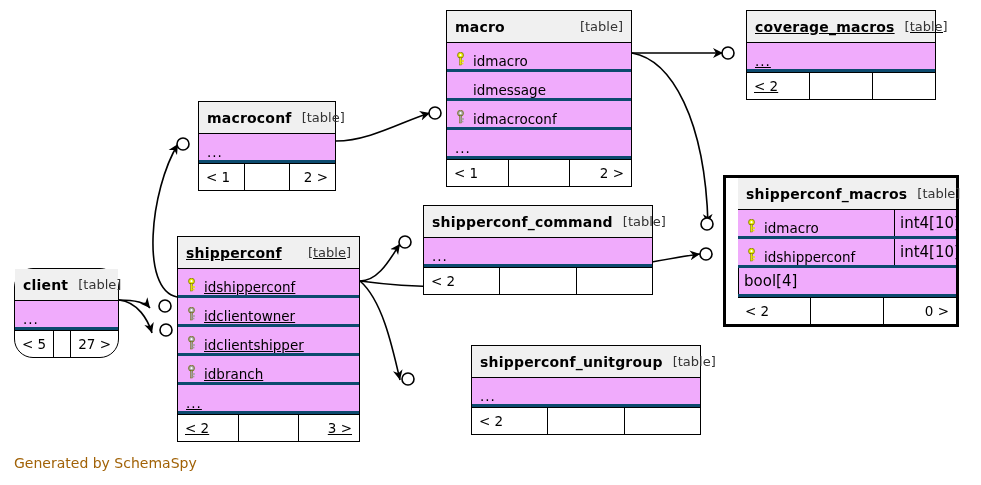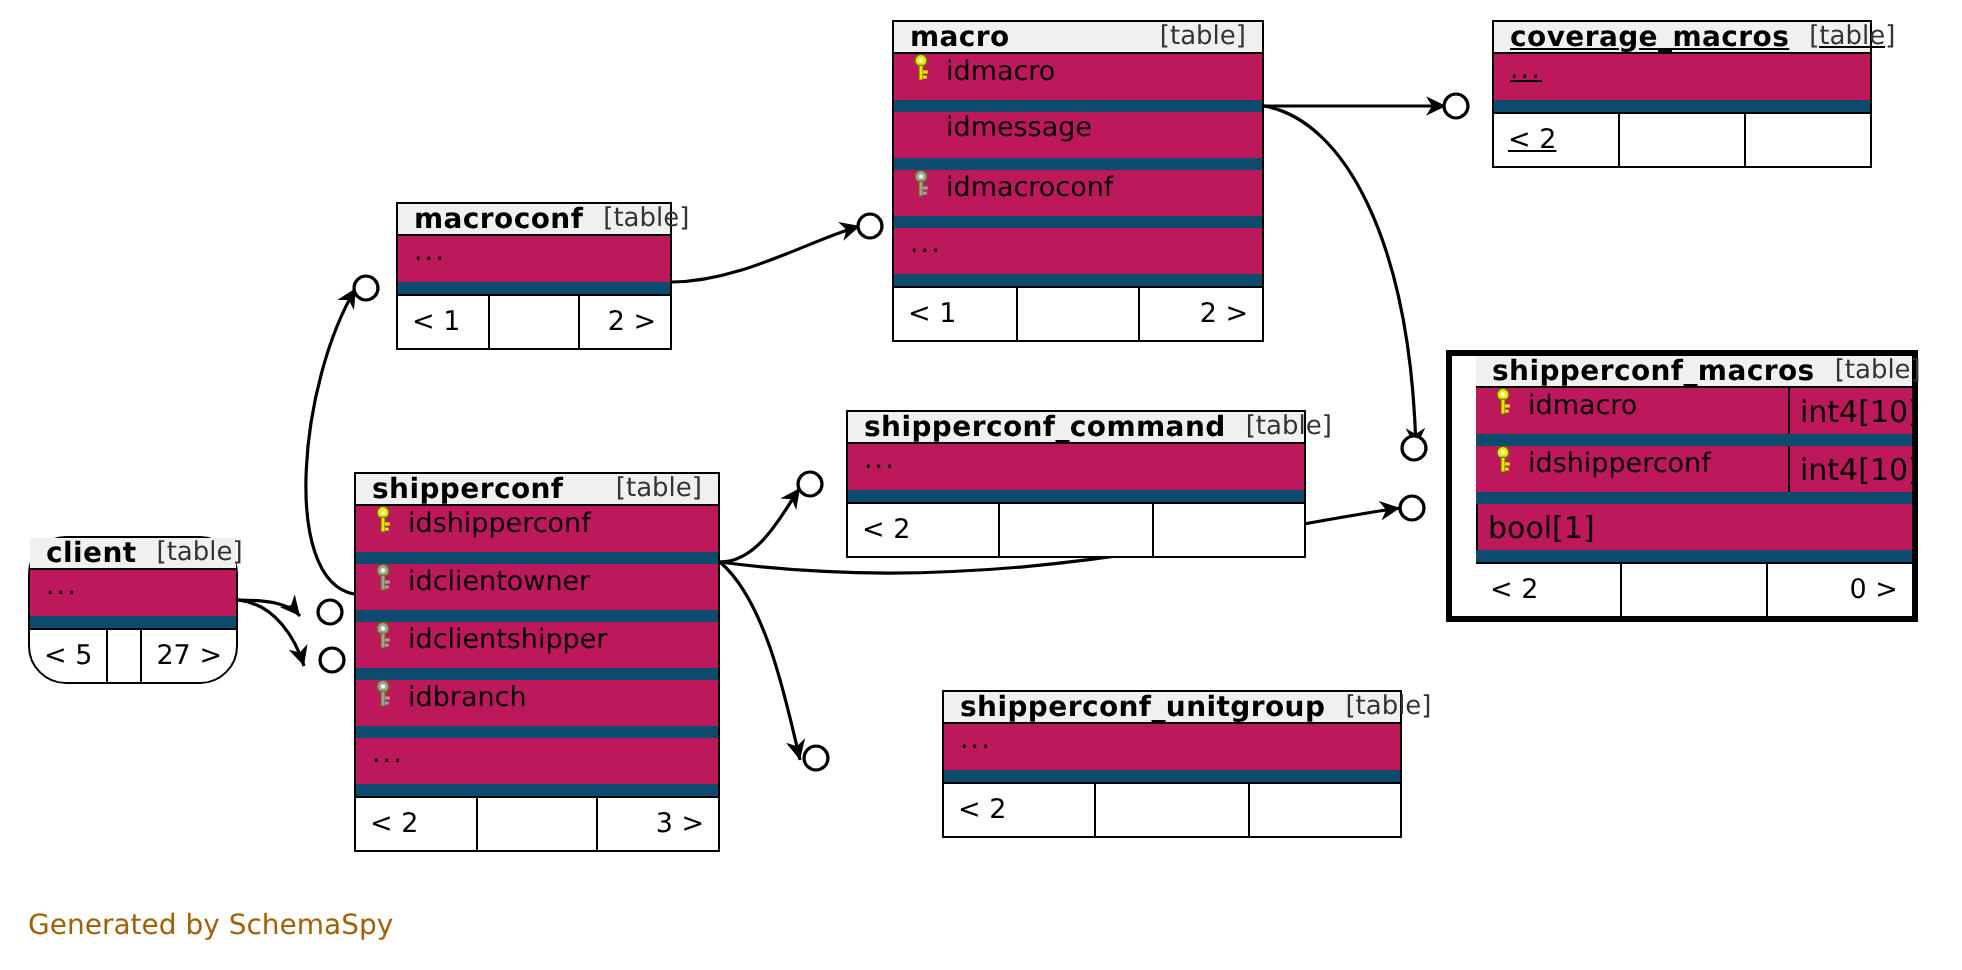--- a/index.html
+++ b/index.html
@@ -6,26 +6,26 @@
   body{width:981px;height:485px;position:relative;overflow:hidden;
        font-family:"DejaVu Sans","Liberation Sans",sans-serif;}
   #canvas{position:absolute;left:0;top:0;width:981px;height:485px;}
   #edges{position:absolute;left:0;top:0;width:981px;height:485px;pointer-events:none;}
 
   .table{position:absolute;box-sizing:border-box;background:#ffffff;
          border:1px solid #000000;}
   .table.focus{border:3px solid #000000;padding-left:12px;}
 
   .thead{box-sizing:border-box;background:#f0f0f0;border-bottom:1px solid #000;
-         height:16px;display:flex;align-items:center;padding:0 8px;white-space:nowrap;}
+         height:32px;display:flex;align-items:center;padding:0 8px;white-space:nowrap;}
   .tname{font-weight:bold;font-size:14px;color:#000;letter-spacing:.2px;}
   .ttag{margin-left:auto;font-size:13px;color:#333;padding-left:10px;}
 
-  .row{box-sizing:border-box;height:29px;display:flex;align-items:flex-start;
-       border-bottom:6px solid #0c4a6e;background:#be185d;}
+  .row{box-sizing:border-box;height:29px;display:flex;align-items:flex-end;
+       border-bottom:3px solid #0c4a6e;background:#f0abfc;}
   .row:last-child{border-bottom:none;}
   .cellname{display:flex;align-items:center;gap:7px;padding-left:8px;
             font-size:13.5px;color:#000;white-space:nowrap;flex:1;min-width:0;}
   .celltype{box-sizing:border-box;border-left:1px solid #000;font-size:15px;
             color:#000;padding:0 5px;display:flex;align-items:center;
             justify-content:flex-start;height:100%;white-space:nowrap;}
   .ellipsis{padding-left:8px;font-size:13.5px;color:#000;letter-spacing:1px;}
   .keyslot{width:11px;display:inline-block;flex:0 0 11px;}
 
   .foot{box-sizing:border-box;display:flex;height:27px;border-top:1px solid #000;}
@@ -179,21 +179,21 @@
               <circle cx="5.5" cy="3.2" r="1.1" fill="#ffffff"></circle>
               <rect x="4.5" y="5.6" width="2" height="7.4" fill="#e8e800" stroke="#6b6b00" stroke-width="0.5"></rect>
               <rect x="6.5" y="8.2" width="2.4" height="1.6" fill="#e8e800"></rect>
               <rect x="6.5" y="10.8" width="1.9" height="1.5" fill="#e8e800"></rect>
             </svg></span>
           <span>idshipperconf</span>
         </span>
         <span class="celltype" style="width: 62px;">int4[10]</span>
       </div>
       <div class="row">
-        <span class="celltype" style="width: 62px;">bool[1]</span>
+        <span class="celltype" style="width: 62px;">bool[4]</span>
       </div>
       <div class="foot">
         <span class="fc">&lt; 2</span>
         <span class="fc"></span>
         <span class="fc r">0 &gt;</span>
       </div>
     </div>
     <div class="table" style="left: 423px; top: 205px; width: 230px;">
       <div class="thead">
         <span class="tname">shipperconf_command</span>
@@ -201,21 +201,21 @@
       </div>
       <div class="row">
         <span class="ellipsis">...</span>
       </div>
       <div class="foot">
         <span class="fc">&lt; 2</span>
         <span class="fc"></span>
         <span class="fc r"></span>
       </div>
     </div>
-    <div class="table" style="left: 177px; top: 236px; width: 183px;">
+    <div class="table" style="left: 177px; top: 236px; width: 183px; text-decoration: underline;">
       <div class="thead">
         <span class="tname">shipperconf</span>
         <span class="ttag">[table]</span>
       </div>
       <div class="row">
         <span class="cellname">
           <span class="keyslot"><svg width="11" height="14" viewBox="0 0 11 14">
               <circle cx="5.5" cy="3.2" r="3" fill="#e8e800" stroke="#6b6b00" stroke-width="0.7"></circle>
               <circle cx="5.5" cy="3.2" r="1.1" fill="#ffffff"></circle>
               <rect x="4.5" y="5.6" width="2" height="7.4" fill="#e8e800" stroke="#6b6b00" stroke-width="0.5"></rect>

